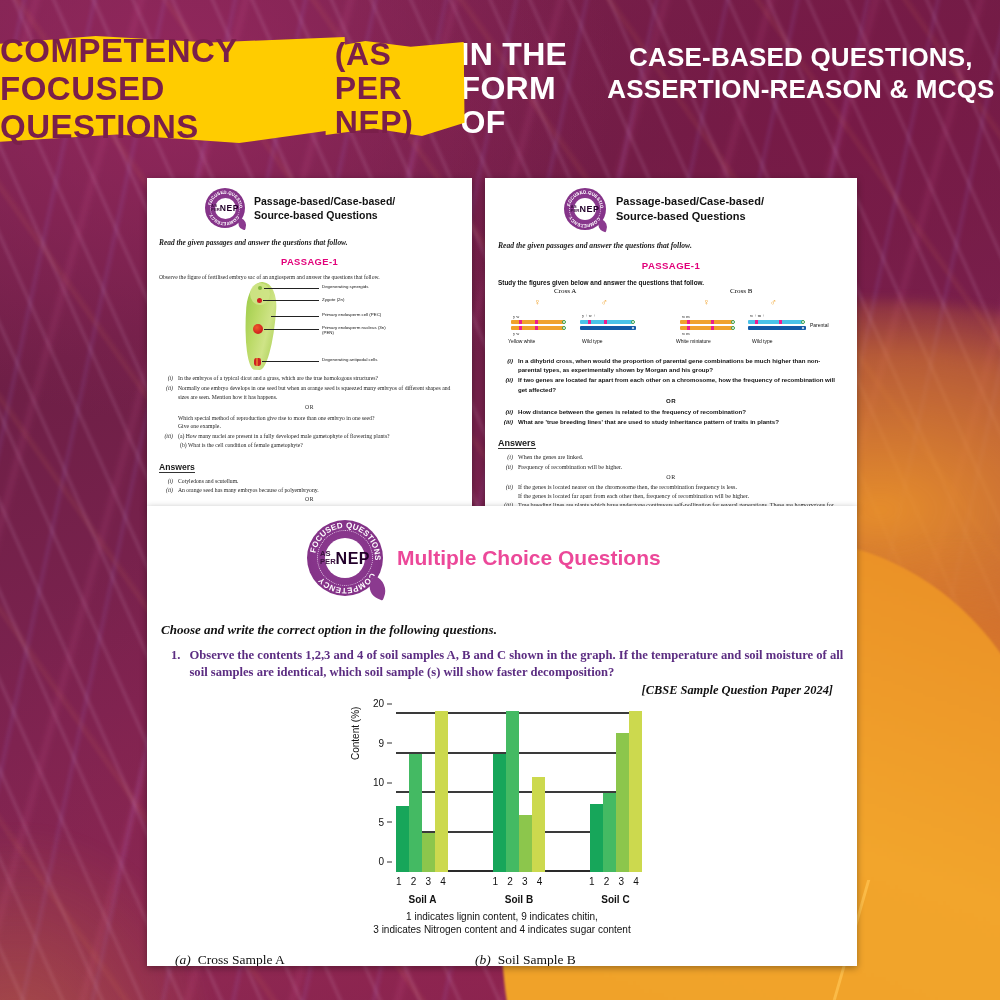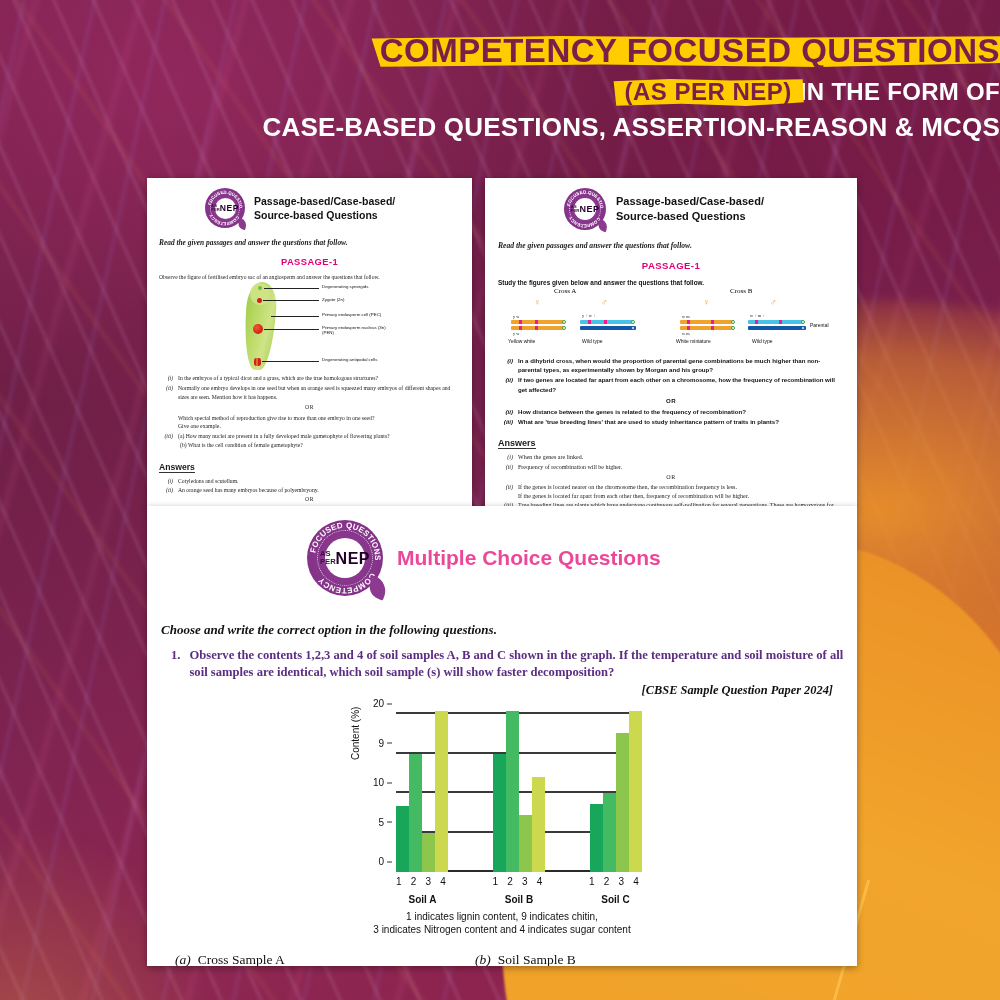--- a/index.html
+++ b/index.html
@@ -84,43 +84,43 @@
     right: 30px; bottom: 0; width: 120px; height: 120px;
     border-left: 3px solid rgba(255,195,80,.75);
     transform: skewX(-16deg);
     filter: blur(.6px);
   }
 
   
   #header {
     position: absolute; top: 0; left: 0; width: 1000px; height: 165px;
     z-index: 3;
-    display: flex; flex-direction: column; align-items: flex-end;
+    display: flex; flex-direction: row; align-items: flex-start;
     justify-content: flex-start; padding-top: 32px;
   }
   .hl-wrap { position: relative; display: inline-block; }
   .hl-band {
     position: absolute; left: -12px; right: -12px; top: 4px; bottom: 3px;
     background: #ffcc00; z-index: 0;
     clip-path: polygon(0.6% 8%, 30% 0%, 62% 6%, 99.4% 1%, 100% 86%, 70% 100%, 36% 92%, 2% 99%);
   }
   .hl-text {
     position: relative; z-index: 1;
     color: #7a1f4a;
     font-weight: 900;
     letter-spacing: .5px;
   }
   .line1 { font-size: 33px; line-height: 38px; font-weight: 900; }
   .line2 {
     display: flex; align-items: baseline; gap: 8px;
-    font-size: 24px; line-height: 34px; margin-top: 5px; font-weight: 900;
+    font-size: 32px; line-height: 34px; margin-top: 5px; font-weight: 900;
   }
   .line2 .plain { color: #ffffff; font-weight: 700; letter-spacing: .3px; }
   .line3 {
-    color: #ffffff; font-size: 26px; line-height: 32px; margin-top: 2px;
+    color: #ffffff; font-size: 26px; line-height: 32px; margin-top: 9px;
     font-weight: 700; letter-spacing: .2px; text-align: center;
   }
 
   
   .card {
     position: absolute; z-index: 2;
     background: #ffffff;
     box-shadow: 0 2px 7px rgba(0,0,0,.35);
     overflow: hidden;
   }

